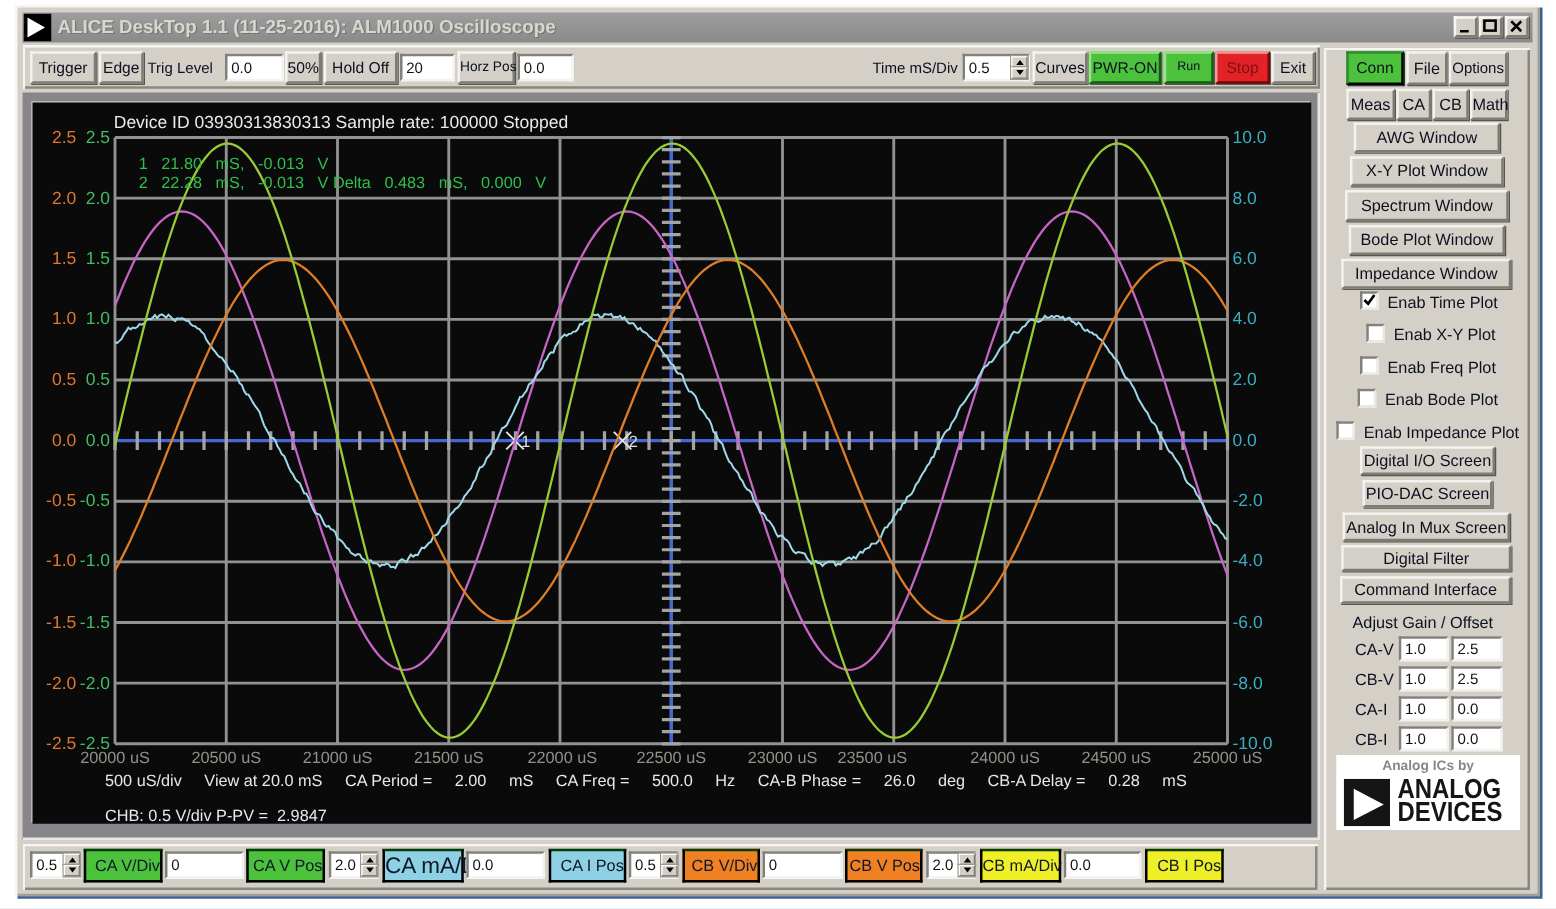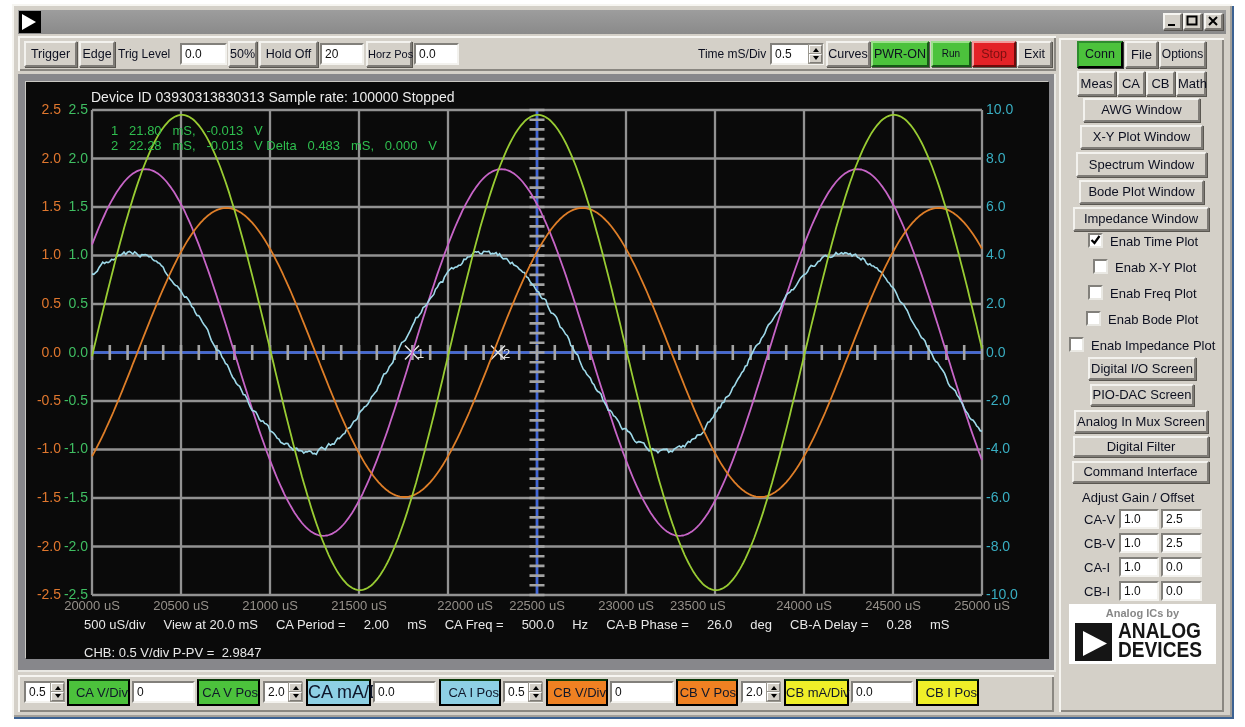--- a/index.html
+++ b/index.html
@@ -48,20 +48,21 @@
 .yel{background:#efef28!important}
 .cbtn{border:2px solid #000;border-top-color:#0a3a0a;box-shadow:none;font-size:12.5px;text-align:right;position:absolute;color:#0f172a}
 </style></head><body>
 <div id="win">
     <div id="title">
       <span class="icon">
         <svg width="18" height="16">
           <path d="M1 0 L15 8 L1 16 Z" fill="#fff"></path>
         </svg>
       </span>
+      <span class="txt">ALICE DeskTop 1.1 (11-25-2016): ALM1000 Oscilloscope</span>
     </div>
     <div class="wbtn" style="left:1151px;top:9px"><svg width="15" height="13">
         <path d="M3 10h7" stroke="#000" stroke-width="2"></path>
       </svg></div>
     <div class="wbtn" style="left:1171px;top:9px"><svg width="15" height="13">
         <rect x="2.5" y="1.5" width="9" height="8" fill="none" stroke="#000" stroke-width="2"></rect>
       </svg></div>
     <div class="wbtn" style="left:1192px;top:9px"><svg width="15" height="13">
         <path d="M3 2l8 8M11 2l-8 8" stroke="#000" stroke-width="2"></path>
       </svg></div>
@@ -136,21 +137,21 @@
       <div class="gtxt" style="left:960px;top:262px;color:#39aec2;font-size:14px">0.0</div>
       <div class="gtxt" style="left:960px;top:310px;color:#39aec2;font-size:14px">-2.0</div>
       <div class="gtxt" style="left:960px;top:358px;color:#39aec2;font-size:14px">-4.0</div>
       <div class="gtxt" style="left:960px;top:407px;color:#39aec2;font-size:14px">-6.0</div>
       <div class="gtxt" style="left:960px;top:456px;color:#39aec2;font-size:14px">-8.0</div>
       <div class="gtxt" style="left:960px;top:504px;color:#39aec2;font-size:14px">-10.0</div>
       <div class="gtxt" style="left:21px;top:516px;width:90px;text-align:center;color:#95908a">20000 uS</div>
       <div class="gtxt" style="left:110px;top:516px;width:90px;text-align:center;color:#95908a">20500 uS</div>
       <div class="gtxt" style="left:199px;top:516px;width:90px;text-align:center;color:#95908a">21000 uS</div>
       <div class="gtxt" style="left:288px;top:516px;width:90px;text-align:center;color:#95908a">21500 uS</div>
-      <div class="gtxt" style="left:377px;top:516px;width:90px;text-align:right;color:#95908a">22000 uS</div>
+      <div class="gtxt" style="left:396px;top:516px;width:90px;text-align:left;color:#95908a">22000 uS</div>
       <div class="gtxt" style="left:466px;top:516px;width:90px;text-align:center;color:#95908a">22500 uS</div>
       <div class="gtxt" style="left:555px;top:516px;width:90px;text-align:center;color:#95908a">23000 uS</div>
       <div class="gtxt" style="left:644px;top:516px;width:90px;color:#95908a">23500 uS</div>
       <div class="gtxt" style="left:733px;top:516px;width:90px;text-align:center;color:#95908a">24000 uS</div>
       <div class="gtxt" style="left:822px;top:516px;width:90px;text-align:center;color:#95908a">24500 uS</div>
       <div class="gtxt" style="left:911px;top:516px;width:90px;text-align:center;color:#95908a">25000 uS</div>
       <div class="gtxt" style="left:58px;top:535px;color:#e8e8e8;font-size:13px">500 uS/div&nbsp;&nbsp;&nbsp;&nbsp; View at 20.0 mS&nbsp;&nbsp;&nbsp;&nbsp; CA Period =&nbsp;&nbsp;&nbsp;&nbsp; 2.00&nbsp;&nbsp;&nbsp;&nbsp; mS&nbsp;&nbsp;&nbsp;&nbsp; CA Freq =&nbsp;&nbsp;&nbsp;&nbsp; 500.0&nbsp;&nbsp;&nbsp;&nbsp; Hz&nbsp;&nbsp;&nbsp;&nbsp; CA-B Phase =&nbsp;&nbsp;&nbsp;&nbsp; 26.0&nbsp;&nbsp;&nbsp;&nbsp; deg&nbsp;&nbsp;&nbsp;&nbsp; CB-A Delay =&nbsp;&nbsp;&nbsp;&nbsp; 0.28&nbsp;&nbsp;&nbsp;&nbsp; mS</div>
       <div class="gtxt" style="left:58px;top:563px;color:#e8e8e8;font-size:13px">CHB: 0.5 V/div P-PV =&nbsp; 2.9847</div>
     </div>
   </div>

